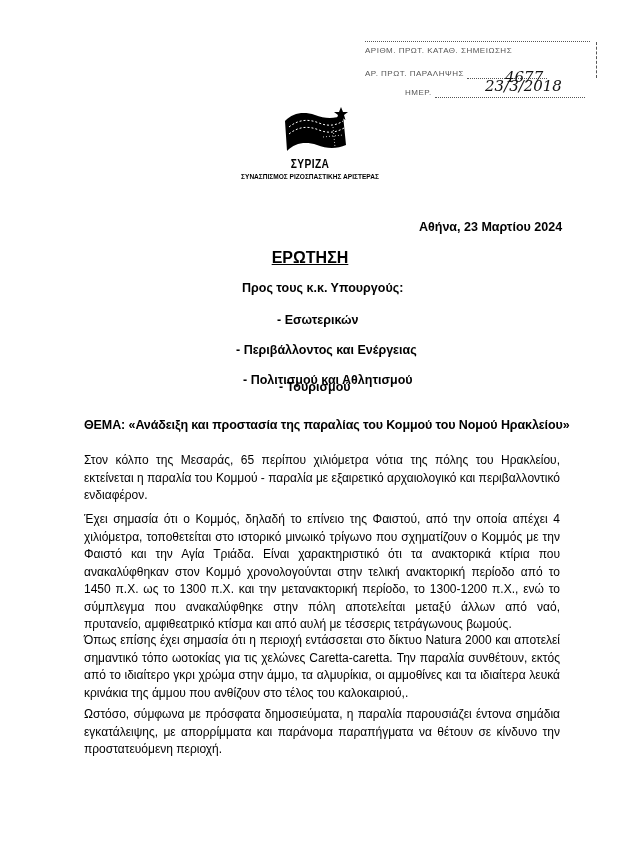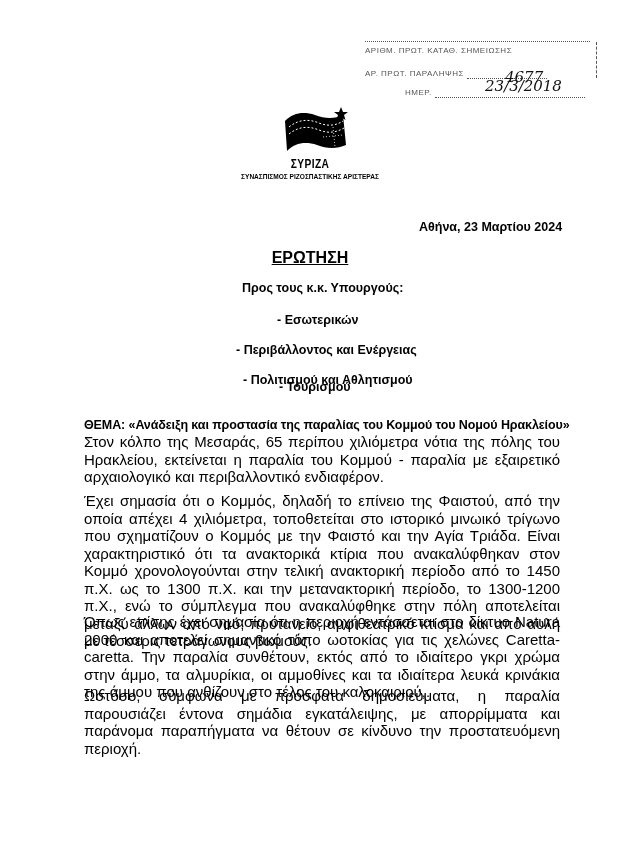--- a/index.html
+++ b/index.html
@@ -17,21 +17,21 @@
   .stamp .hand { position: absolute; font-family: "DejaVu Serif", serif; font-style: italic; font-size: 15px; color: #111; }
   .stamp .vdash { position: absolute; right: 8px; top: 12px; height: 36px; border-right: 1px dashed #555; }
   .logo { position: absolute; left: 0; top: 0; }
   .logo-wrap { position: absolute; left: 283px; top: 107px; width: 70px; height: 50px; }
   .party-name { position: absolute; left: 0; width: 620px; top: 157px; text-align: center; font-weight: bold; font-size: 12px; letter-spacing: 0.5px; transform: scaleX(0.85); }
   .party-sub { position: absolute; left: 0; width: 620px; top: 172px; text-align: center; font-weight: bold; font-size: 8px; letter-spacing: 0; transform: scaleX(0.82); }
   .date { position: absolute; left: 419px; top: 220px; font-weight: bold; font-size: 12.5px; }
   .title { position: absolute; left: 0; width: 620px; top: 249px; text-align: center; font-weight: bold; font-size: 16px; text-decoration: underline; }
   .addr { position: absolute; font-weight: bold; font-size: 12.5px; white-space: nowrap; }
   .subject { position: absolute; left: 84px; top: 406px; font-weight: bold; font-size: 12.5px; white-space: nowrap; letter-spacing: -0.1px; }
-  .para { position: absolute; left: 84px; width: 476px; font-size: 15px; line-height: 17.5px; text-align: justify; }
+  .para { position: absolute; left: 84px; width: 476px; font-size: 12px; line-height: 17.5px; text-align: justify; margin-top: 19px; }
 </style>
 </head>
 <body>
 
 <div class="stamp">
   <div class="row" style="top:2px;">
     <span class="dots" style="width:225px;">&nbsp;</span>
   </div>
   <div class="row" style="top:16px;">
     <span>ΑΡΙΘΜ. ΠΡΩΤ. ΚΑΤΑΘ. ΣΗΜΕΙΩΣΗΣ</span>

